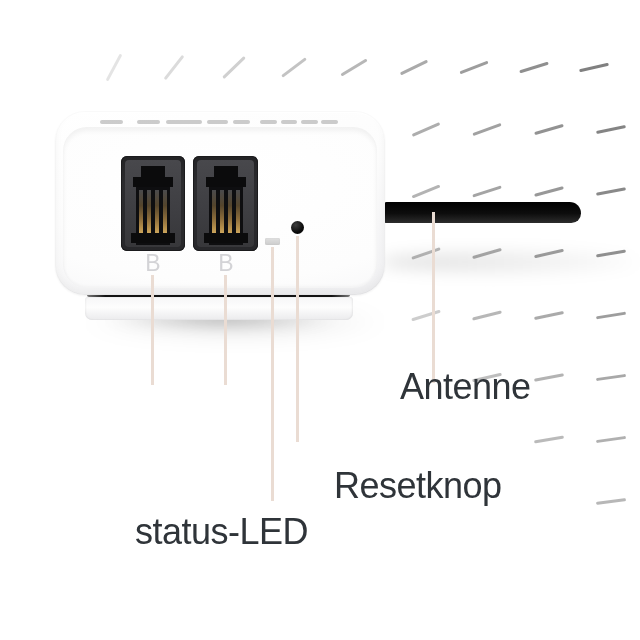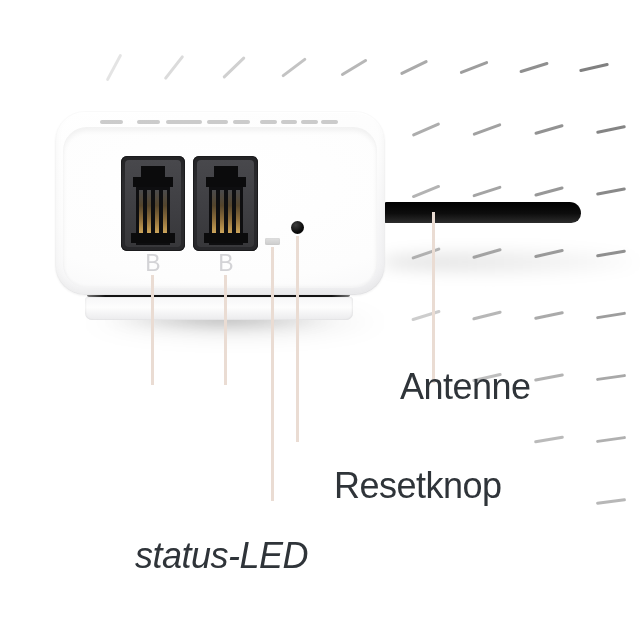--- a/index.html
+++ b/index.html
@@ -80,21 +80,21 @@
   .lead-led{left:271px;top:247px;height:254px;}
   .lead-reset{left:296px;top:236px;height:206px;}
   .lead-ant{left:432px;top:212px;height:171px;}
 
   
   .callout{position:absolute;z-index:7;font-size:36px;letter-spacing:-0.5px;
       color:#2f3439;line-height:40px;white-space:nowrap;}
   .cap-bport{left:117px;top:385px;}
   .cap-ant{left:400px;top:367px;}
   .cap-reset{left:290px;top:466px;margin-left:44px;}
-  .cap-led{left:135px;top:536px;font-style:italic;}
+  .cap-led{left:135px;top:512px;}
 </style>
 </head>
 <body>
 
 <div class="scene">
 
   <div id="dash-layer">
       <div class="dash" style="left: 99px; top: 65.5px; transform: rotate(-62deg); opacity: 0.15;"></div>
       <div class="dash" style="left: 159px; top: 65.5px; transform: rotate(-52deg); opacity: 0.2;"></div>
       <div class="dash" style="left: 219px; top: 65.5px; transform: rotate(-44deg); opacity: 0.26;"></div>

